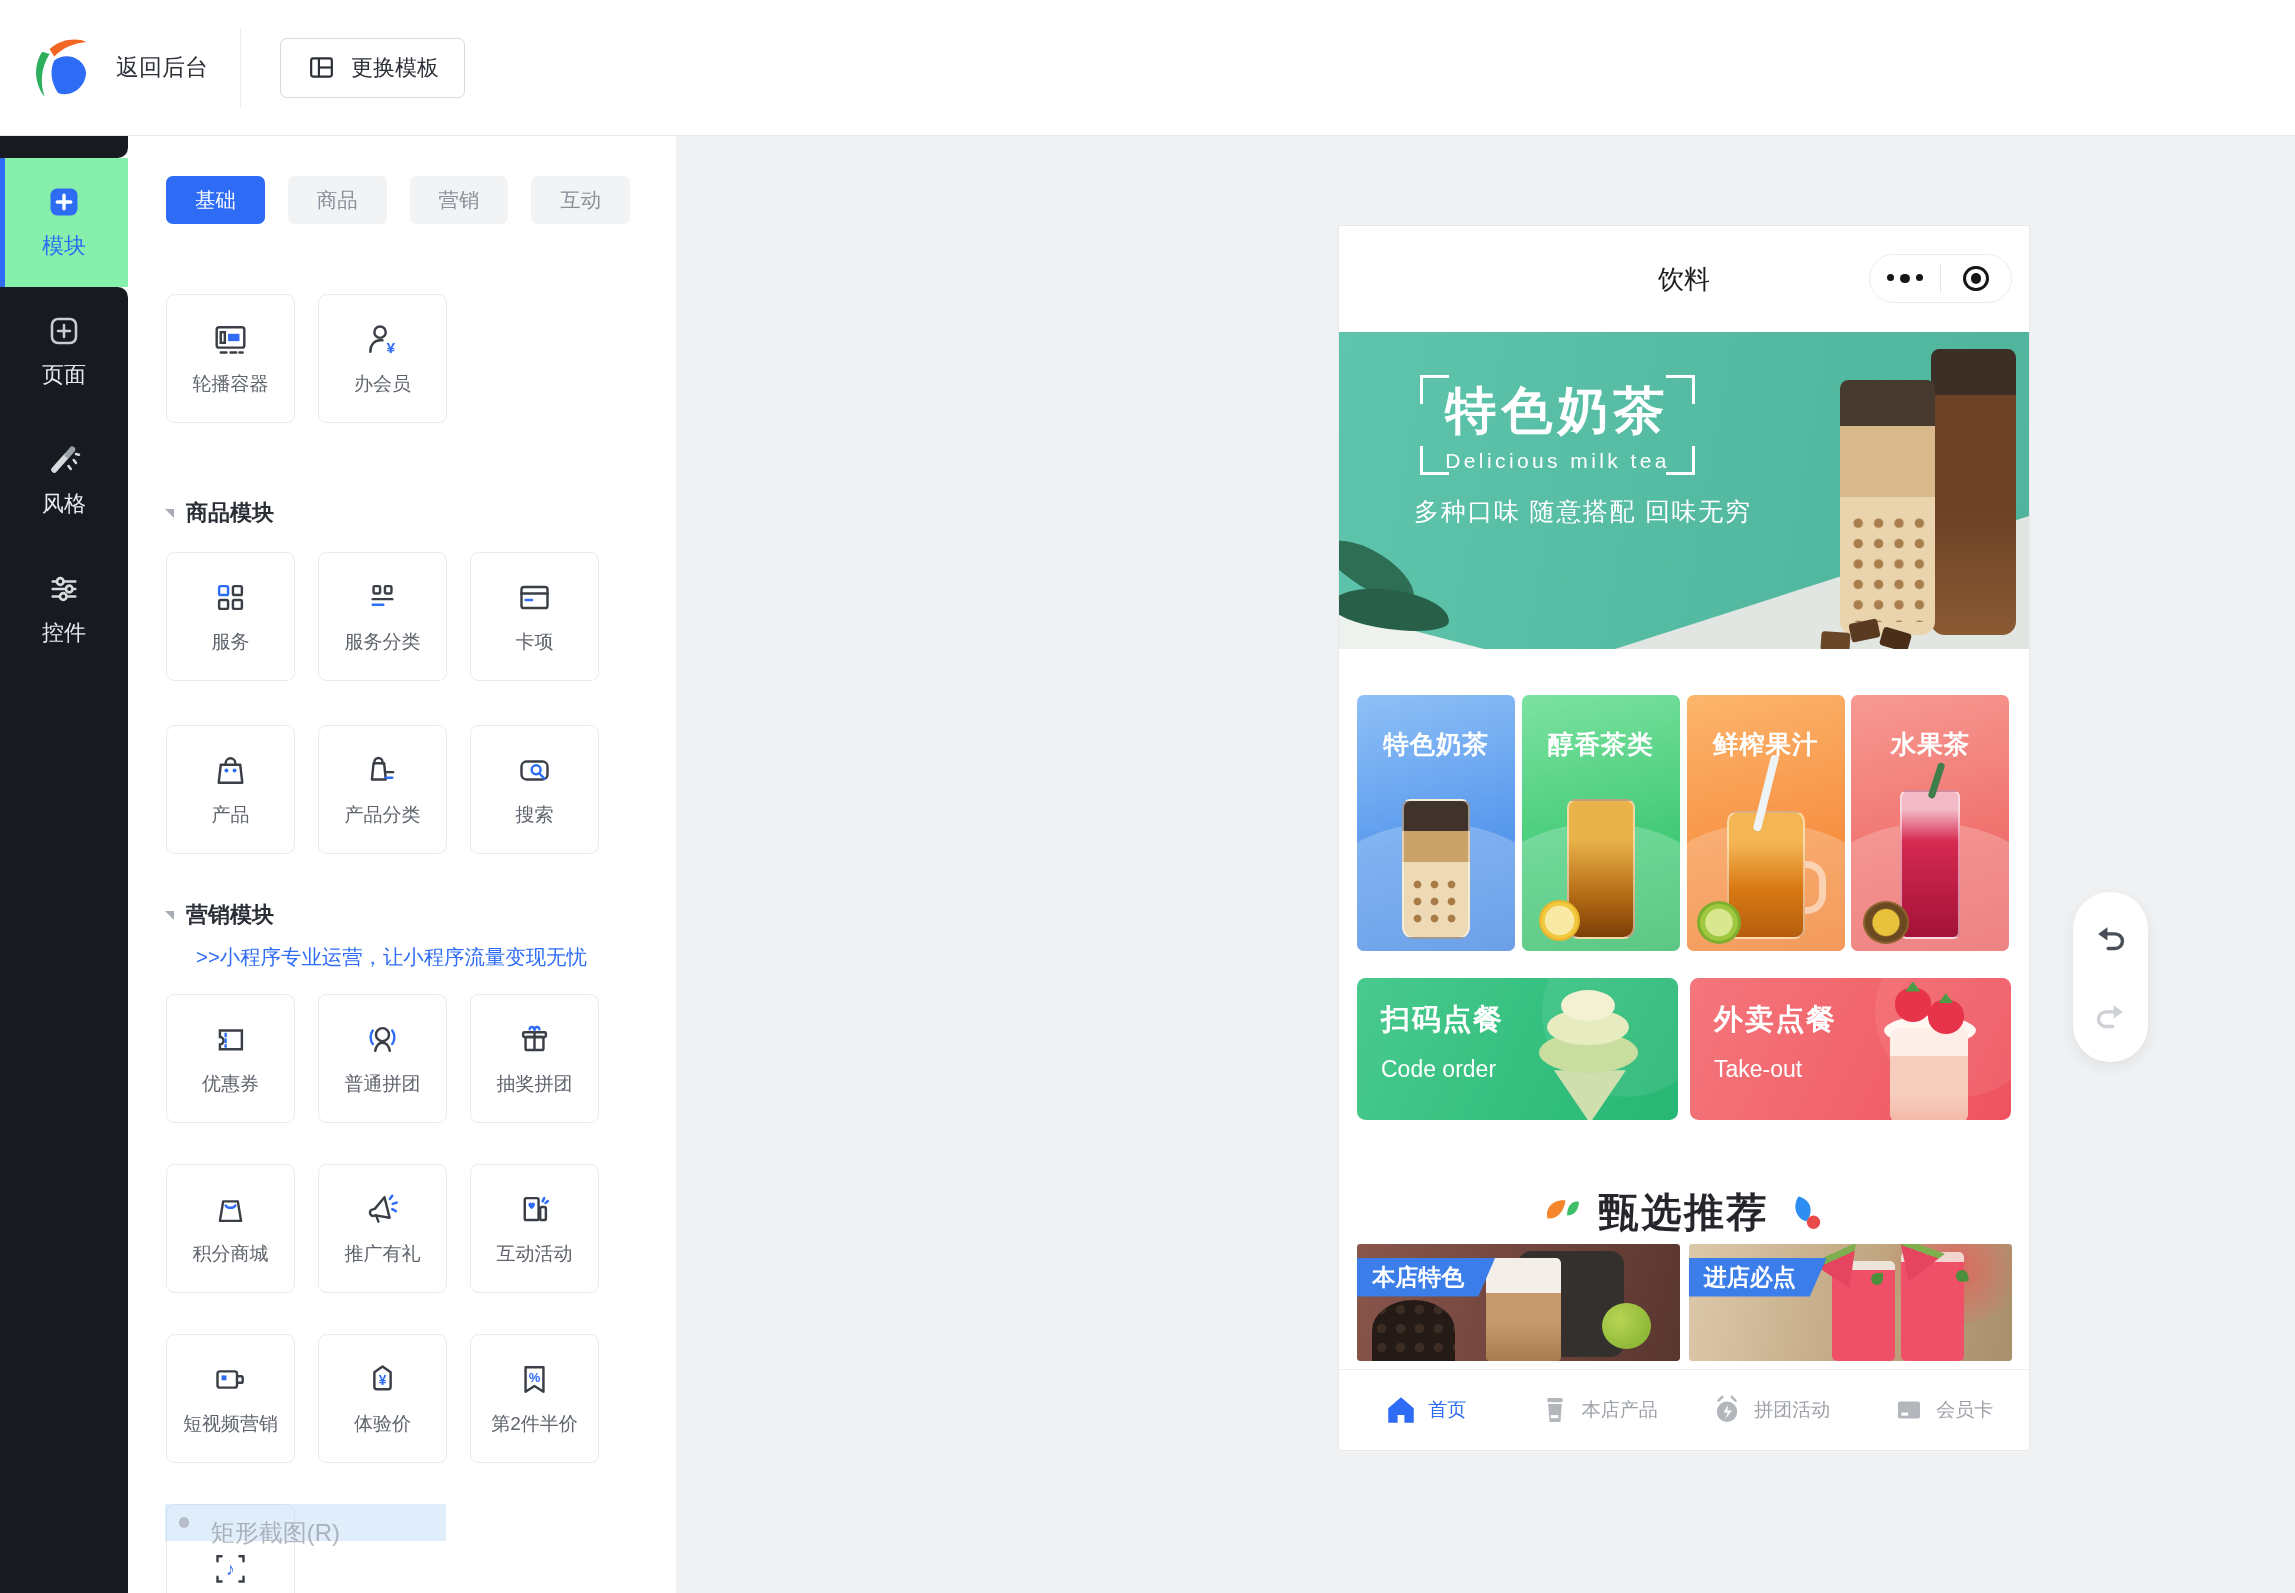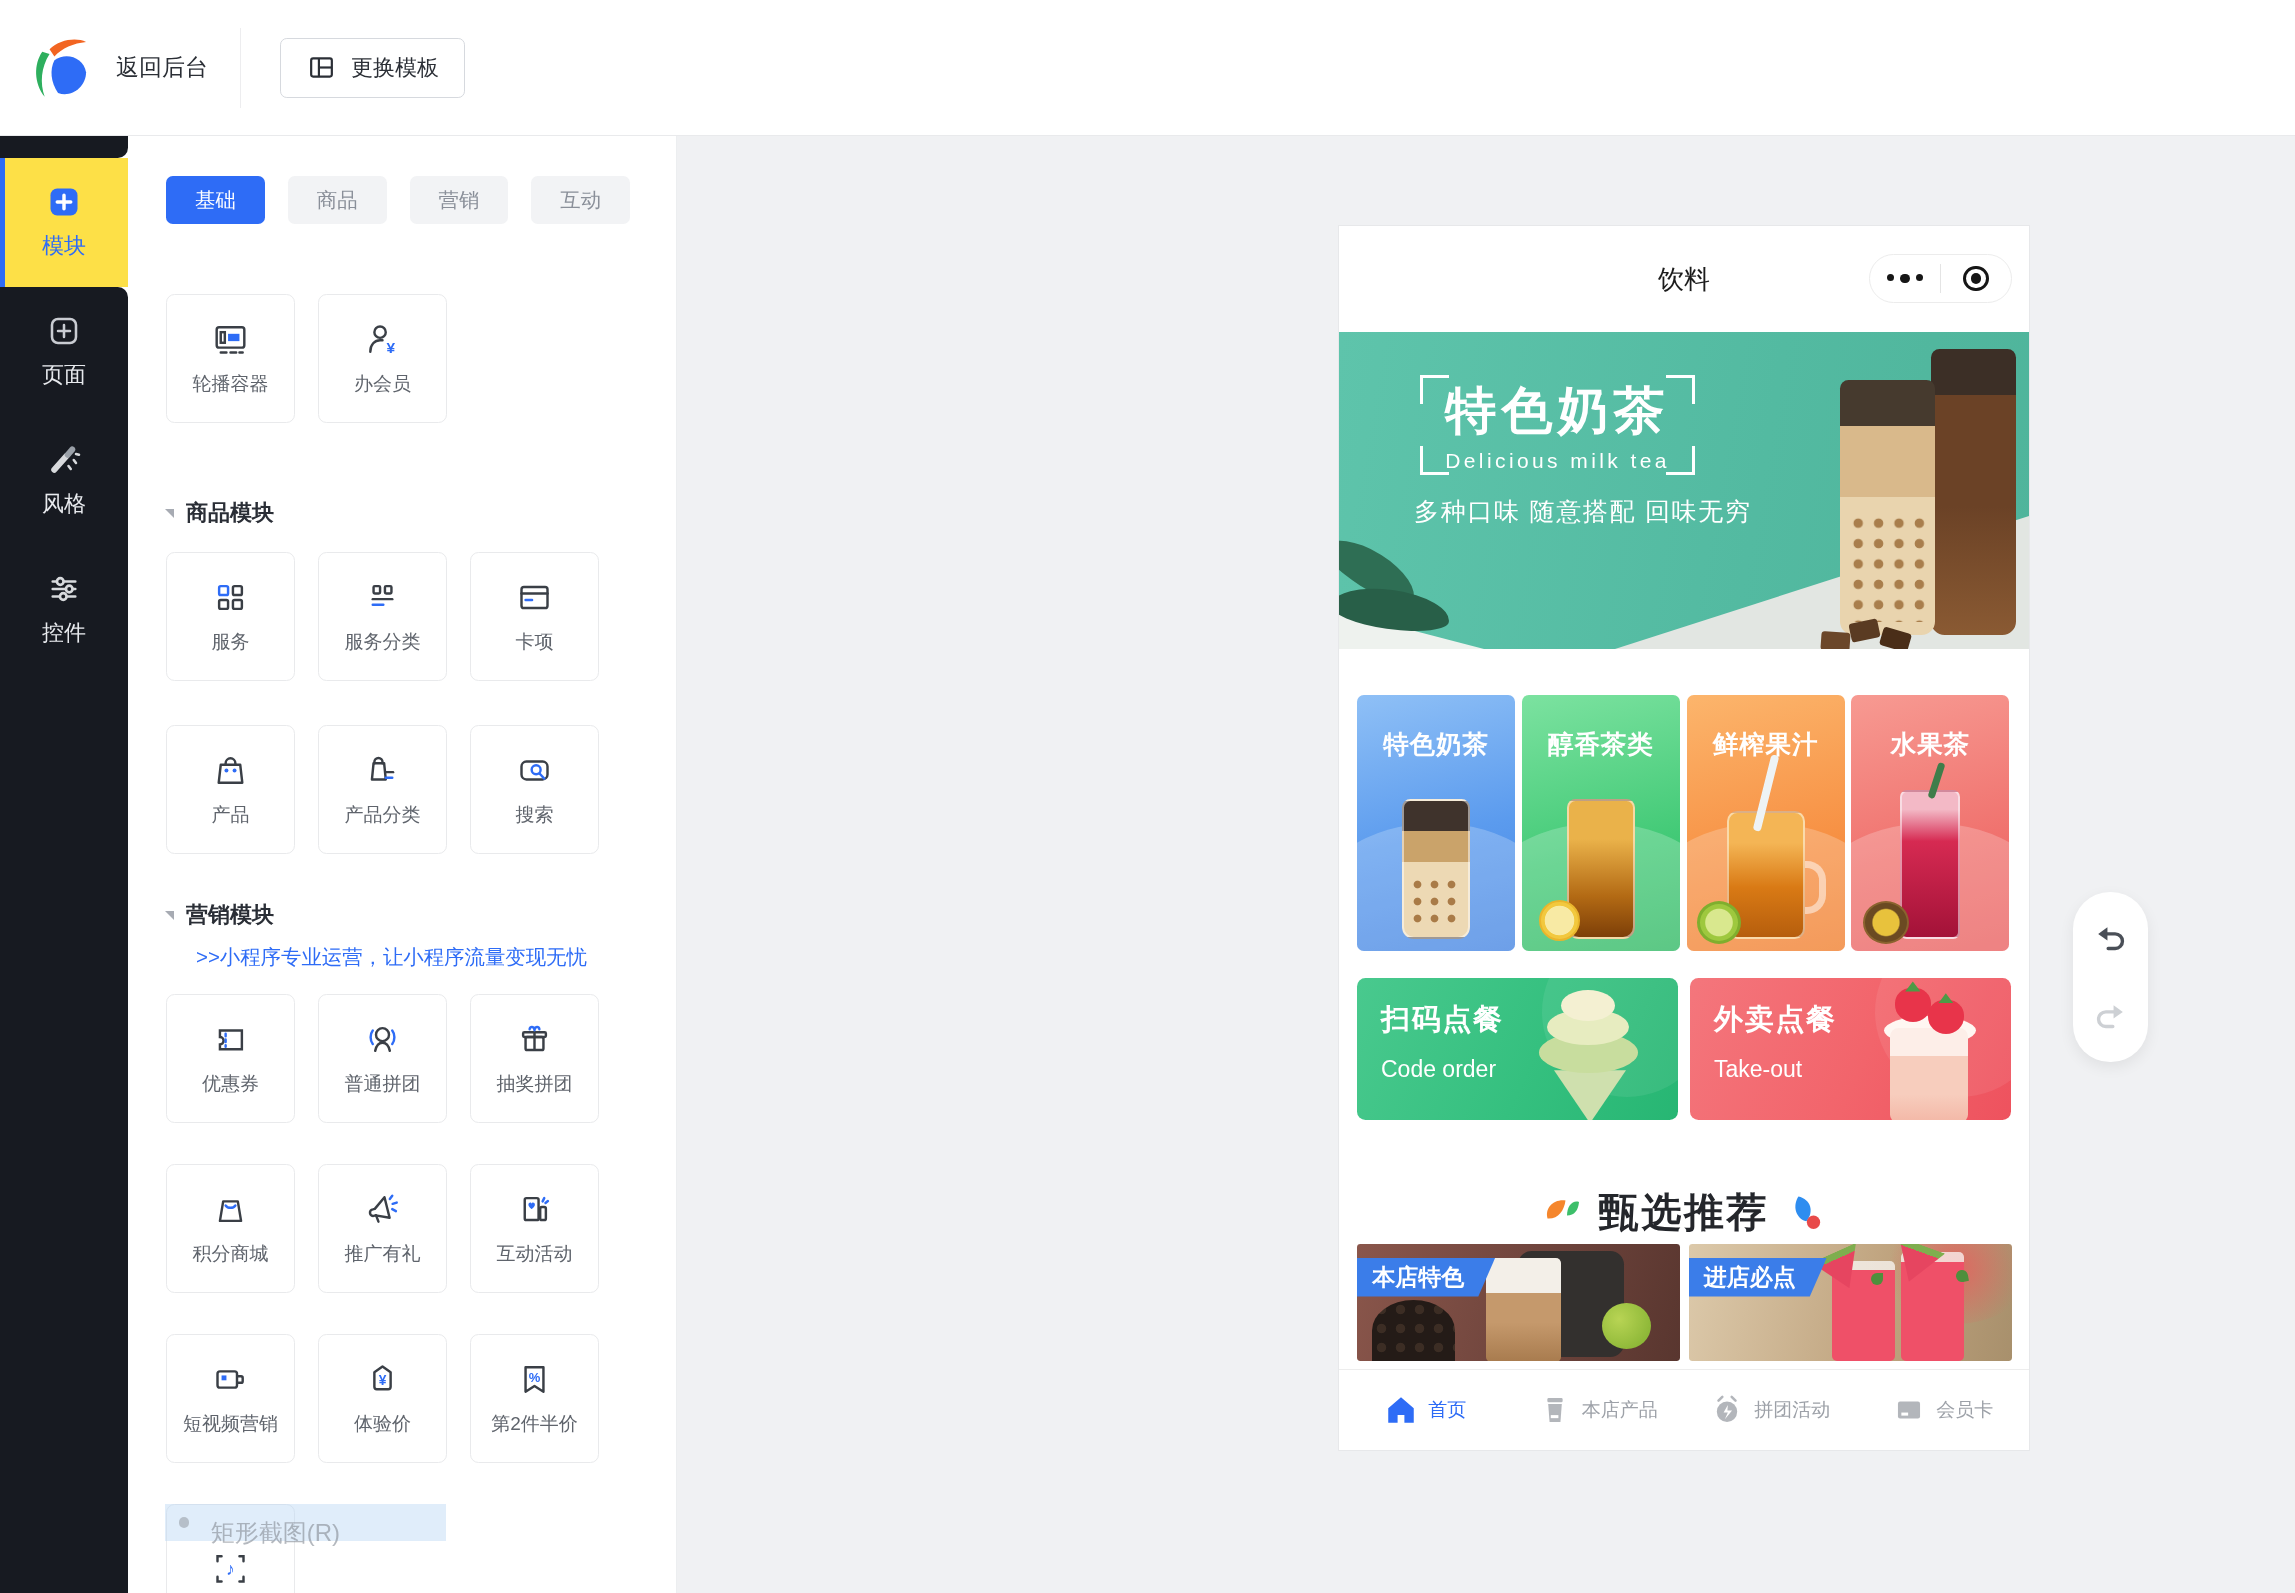--- a/index.html
+++ b/index.html
@@ -21,21 +21,21 @@
   
   .main { display:flex; height:1458px; }
 
   
   .rail { width:128px; background:#fff; display:flex; flex-direction:column; flex:none; }
   .rail-seg-top { height:22px; background:#171a21; border-radius:0 0 10.2px 0; }
   .rail-seg-rest { flex:1; background:#171a21; border-radius:0 10.2px 0 0; }
   .rail-item { position:relative; height:129px; display:flex; flex-direction:column;
     align-items:center; justify-content:center; gap:10.2px; cursor:pointer; }
   .rail-item .rlabel { font-size:22px; color:#e8eaee; }
-  .rail-item.active { background:#fde047; }
+  .rail-item.active { background:#86efac; }
   .rail-item.active::before { content:''; position:absolute; left:0; top:0; bottom:0;
     width:5.1px; background:#2e6cf6; }
   .rail-item.active .rlabel { color:#2e6cf6; }
   .rail-item svg { width:36px; height:36px; }
 
   
   .panel { position:relative; width:549px; background:#fff; border-right:0.9px solid #eceef0;
     padding-top:40px; flex:none; }
   .tabs { display:flex; gap:23px; margin-left:38px; }
   .tab { height:48px; padding:0 29px; border-radius:6.8px; background:#f2f3f5;

